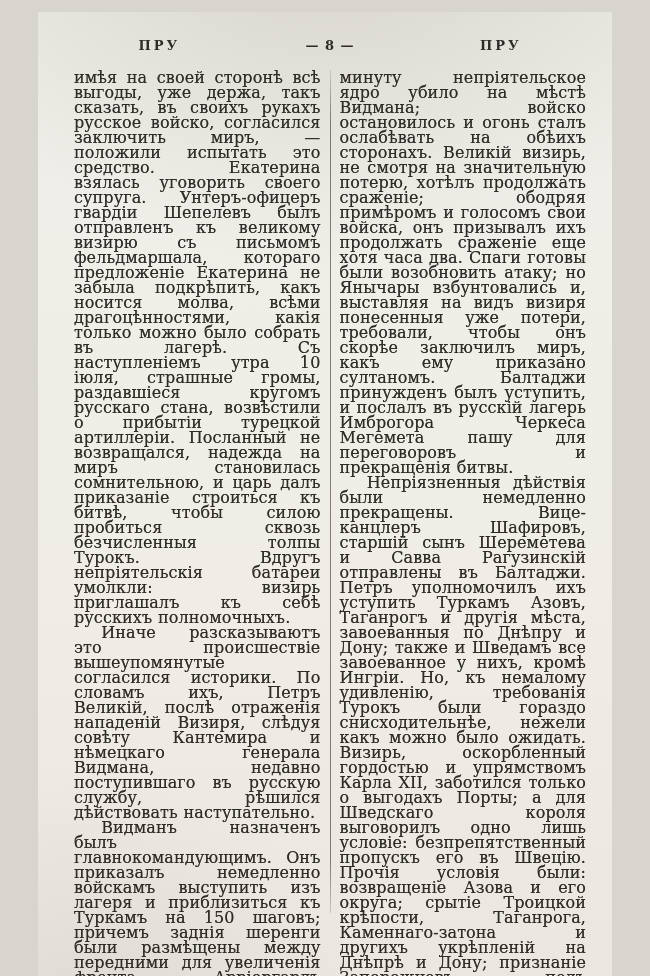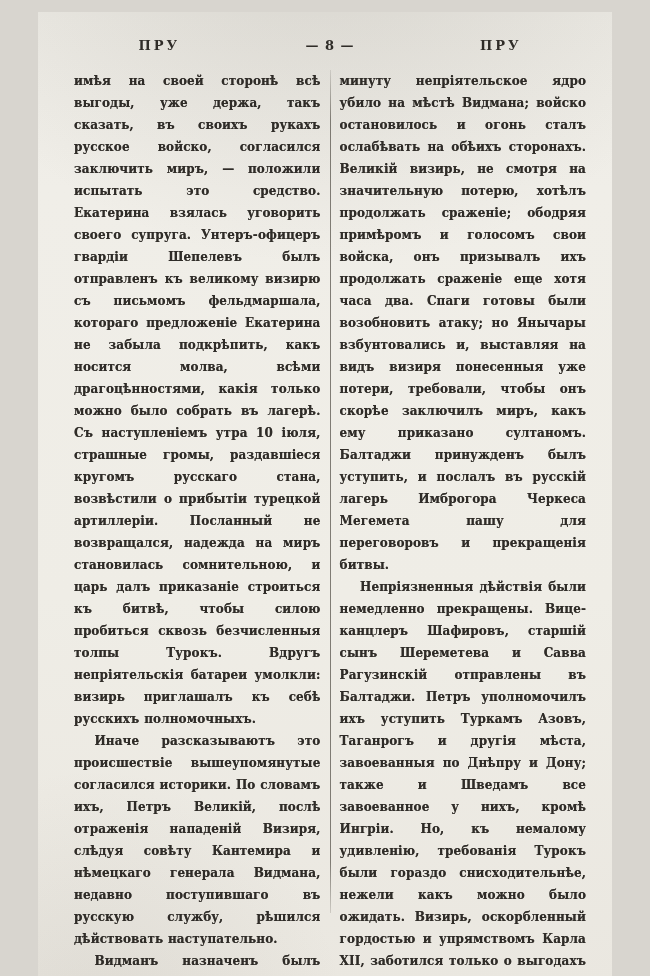--- a/index.html
+++ b/index.html
@@ -44,27 +44,26 @@
   .content {
     position: absolute;
     top: 58px;
     left: 36px;
     right: 26px;
     bottom: 40px;
     display: flex;
   }
   .col {
     width: 283px;
-    font-size: 12px;
-    line-height: 22px;
+    font-size: 16px;
+    line-height: 15px;
     text-align: justify;
     letter-spacing: 0.1px;
     word-spacing: 0.5px;
     text-shadow: 0 0 0.45px rgba(40,36,30,0.65);
-    font-weight: bold;
   }
   .col-gap {
     width: 22px;
     display: flex;
     justify-content: center;
   }
   .divider {
     width: 1px;
     background: linear-gradient(180deg, rgba(90,86,78,0.15), rgba(90,86,78,0.75) 6%, rgba(90,86,78,0.75) 94%, rgba(90,86,78,0.2));
     height: 96%;

